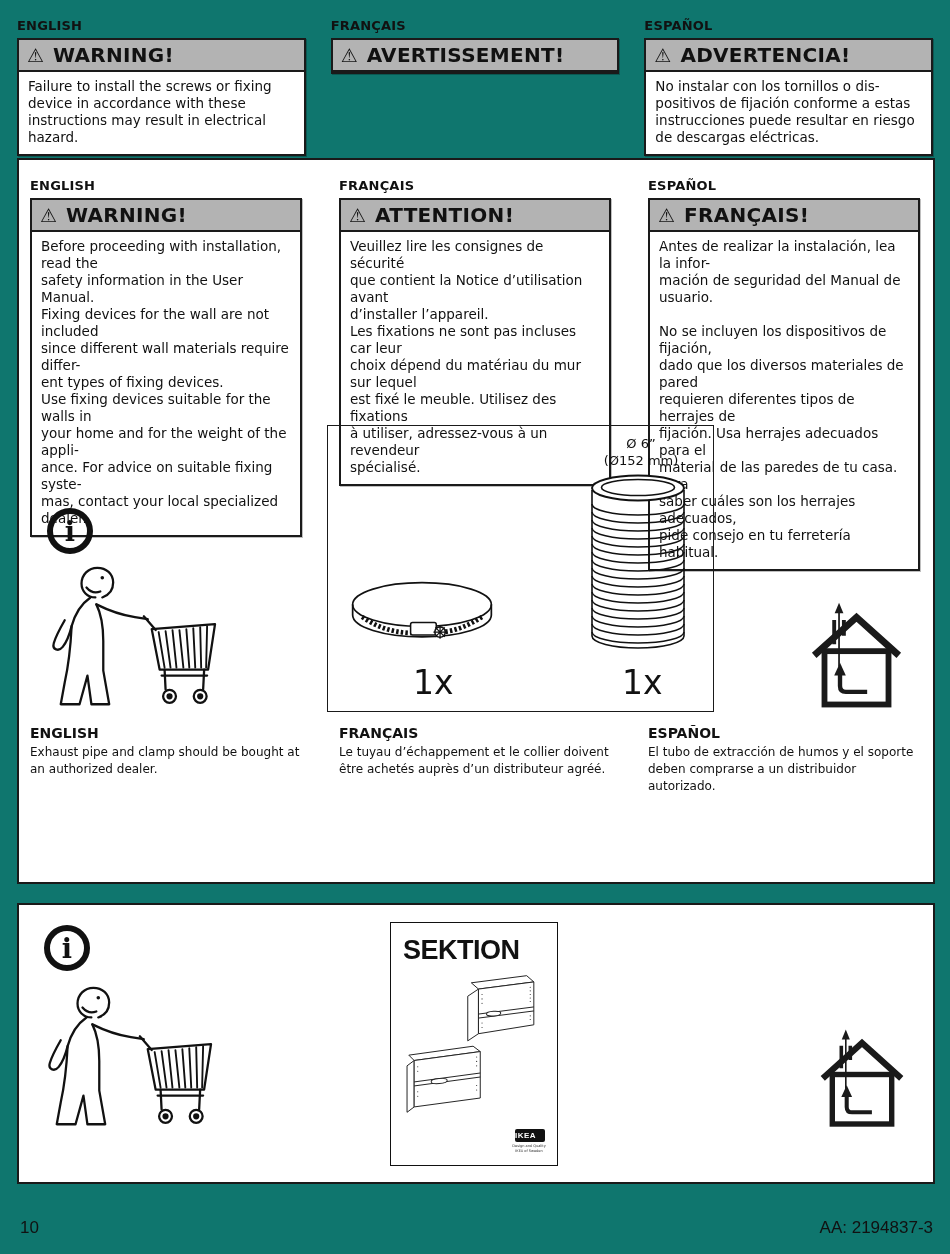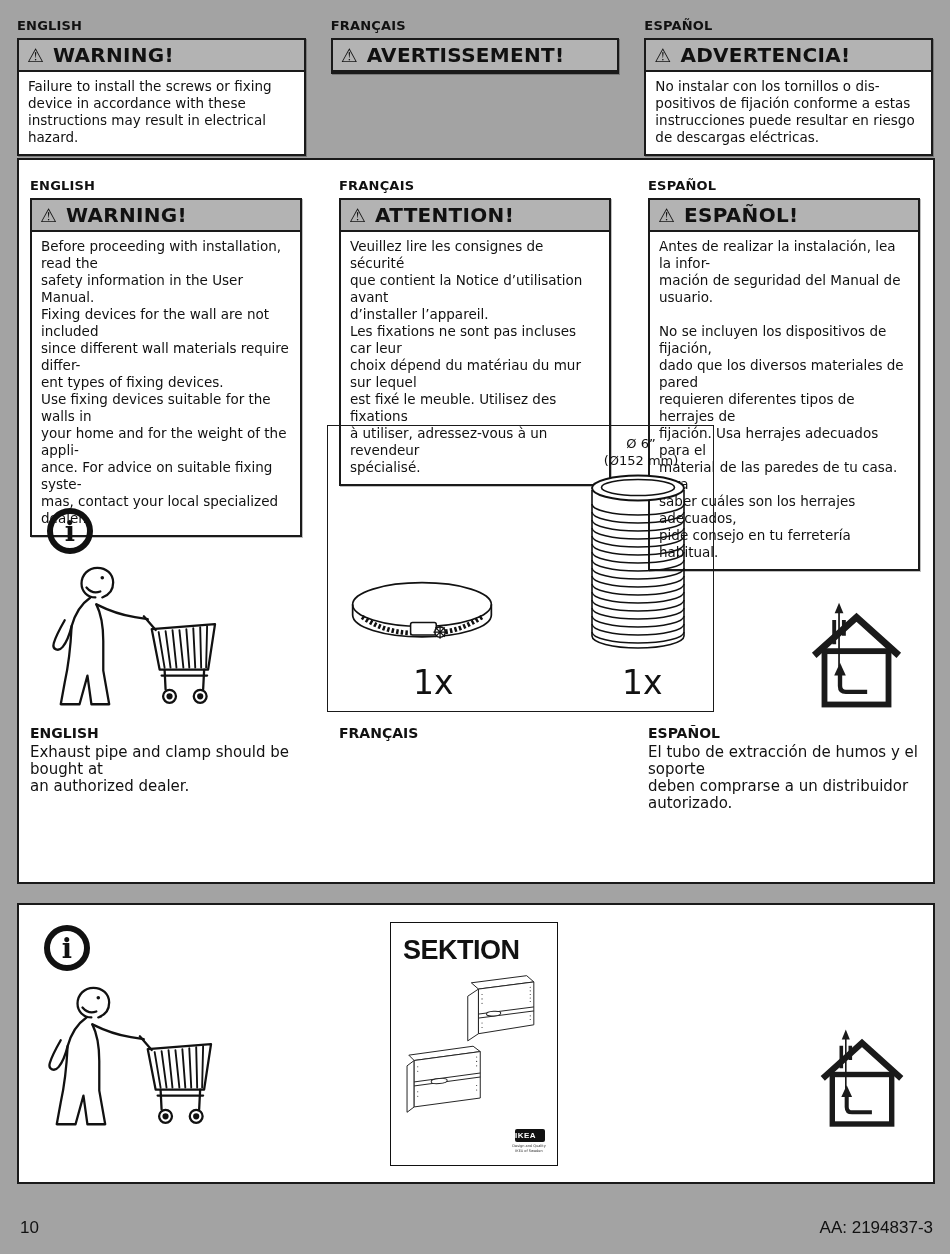--- a/index.html
+++ b/index.html
@@ -1,16 +1,16 @@
 <!DOCTYPE html>
 <html><head>
 <meta charset="utf-8">
 <style>
   html,body{margin:0;padding:0;background:#fff;}
-  .page{position:relative;width:950px;height:1254px;background:#a3a3a3;
+  .page{position:relative;width:950px;height:1254px;background:#0f766e;
         font-family:"DejaVu Sans",sans-serif;color:#111;overflow:hidden;}
 
   
   .cols3{display:grid;grid-template-columns:repeat(3,1fr);}
   .top-row{position:absolute;left:17px;top:18px;width:916px;gap:25px;}
   .lang-label{font-size:13px;font-weight:bold;letter-spacing:.2px;margin-bottom:5px;}
   .warn-box{border:2px solid #1a1a1a;background:#fff;box-shadow:1px 1px 0 rgba(0,0,0,.25);}
   .warn-header{background:#b3b3b3;border-bottom:2px solid #1a1a1a;padding:3px 8px;
                display:flex;align-items:center;gap:9px;}
   .warn-tri{font-size:19px;line-height:1.2;}
@@ -41,21 +41,21 @@
   .ii-2{left:28px;top:348px;}
   .ii-3{left:25px;top:20px;}
   .person-2{position:absolute;left:20px;top:403px;}
   .person-3{position:absolute;left:16px;top:78px;}
   .house-2{position:absolute;left:789px;top:440px;}
   .house-3{position:absolute;left:798px;top:122px;}
 
   
   .notes-row{position:absolute;left:11px;top:565px;width:890px;gap:37px;}
   .note-label{font-size:14px;font-weight:bold;margin-bottom:3px;}
-  .note-text{font-size:15px;line-height:17px;white-space:pre-line;}
+  .note-text{font-size:12px;line-height:17px;white-space:pre-line;}
 
   
   .cover{position:absolute;left:371px;top:17px;width:166px;height:242px;
          border:1.5px solid #111;background:#fff;}
   .cover-title{position:absolute;left:12px;top:12px;font-family:"Liberation Sans",sans-serif;
                font-weight:bold;font-size:27px;letter-spacing:-.5px;}
   .cabinets-svg{position:absolute;left:4px;top:50px;}
   .ikea-logo{position:absolute;right:12px;top:206px;width:30px;height:13px;background:#111;
              border-radius:2px;display:flex;align-items:center;justify-content:flex-start;}
   .ikea-logo span{color:#fff;font-size:8px;font-weight:bold;letter-spacing:.5px;
@@ -148,21 +148,21 @@
 est fixé le meuble. Utilisez des fixations
 à utiliser, adressez-vous à un revendeur
 spécialisé.</div>
         </div>
       </section>
       <section>
         <div class="lang-label">ESPAÑOL</div>
         <div class="warn-box">
           <div class="warn-header">
             <span class="warn-tri">⚠</span>
-            <span class="warn-title">ESPAÑOL!</span>
+            <span class="warn-title">FRANÇAIS!</span>
           </div>
           <div class="warn-body">Antes de realizar la instalación, lea la infor-
 mación de seguridad del Manual de usuario.
 
 No se incluyen los dispositivos de fijación,
 dado que los diversos materiales de pared
 requieren diferentes tipos de herrajes de
 fijación. Usa herrajes adecuados para el
 material de las paredes de tu casa. Para
 saber cuáles son los herrajes adecuados,
@@ -235,20 +235,22 @@
     </svg>
 
     <div class="cols3 notes-row">
       <section>
         <div class="note-label">ENGLISH</div>
         <div class="note-text">Exhaust pipe and clamp should be bought at
 an authorized dealer.</div>
       </section>
       <section>
         <div class="note-label">FRANÇAIS</div>
+        <div class="note-text">Le tuyau d’échappement et le collier doivent
+être achetés auprès d’un distributeur agréé.</div>
       </section>
       <section>
         <div class="note-label">ESPAÑOL</div>
         <div class="note-text">El tubo de extracción de humos y el soporte
 deben comprarse a un distribuidor autorizado.</div>
       </section>
     </div>
   </div>
 
   <div class="big-box buy-box">

